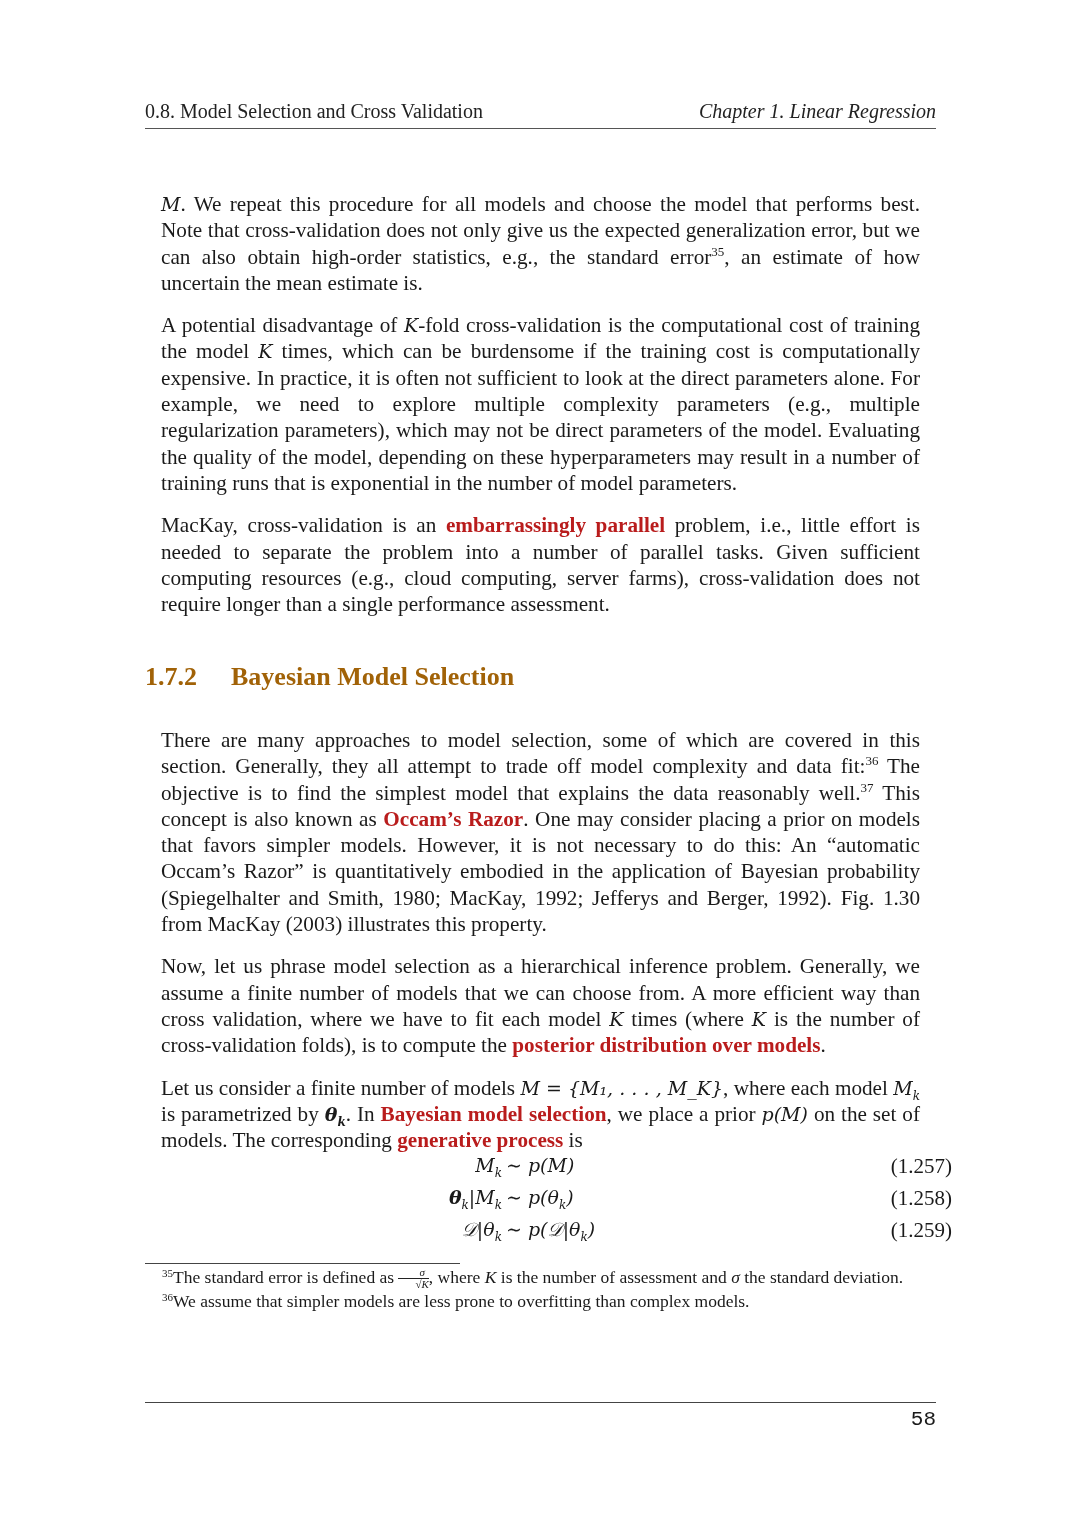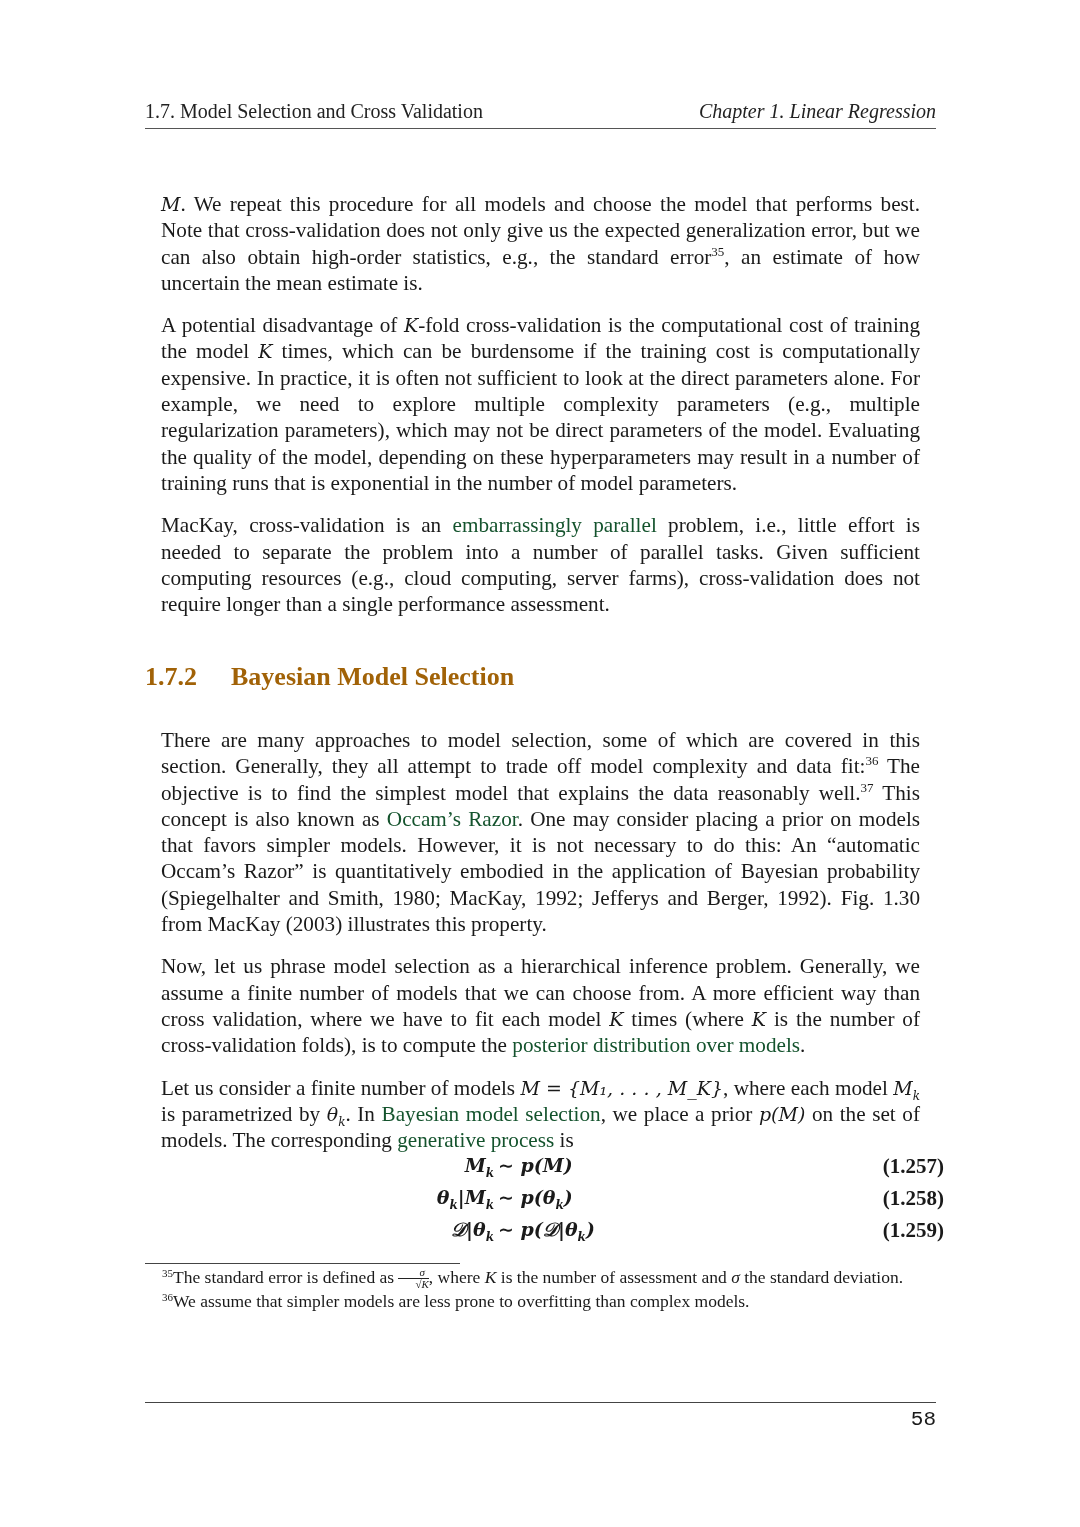--- a/index.html
+++ b/index.html
@@ -15,31 +15,31 @@
     font-size: 20px; font-family: "Liberation Serif", serif; color: #222;
   }
   .running-head .right { font-style: italic; }
   .head-rule { position: absolute; top: 128px; left: 0; width: 791px; height: 1px; background: #555; }
   .body-text {
     position: absolute; left: 0; width: 791px;
     font-family: "Liberation Serif", serif; font-size: 21.2px; line-height: 26.3px;
     text-align: justify; color: #1a1a1a;
   }
   .body-text p { margin: 16px; }
-  .link { color: #14532d; font-weight: normal; }
+  .link { color: #b91c1c; font-weight: bold; }
   .math { font-style: italic; font-family: "DejaVu Serif", serif; font-size: 19px; }
-  .bold-math { font-weight: normal; font-style: italic; font-family: "DejaVu Serif", serif; font-size: 19px; }
+  .bold-math { font-weight: bold; font-style: italic; font-family: "DejaVu Serif", serif; font-size: 19px; }
   sup { font-size: 13px; line-height: 0; vertical-align: 8px; }
   sub { font-size: 12px; line-height: 0; }
   .section-title {
     position: absolute; top: 662px; left: 0;
     font-family: "Liberation Serif", serif; font-weight: bold; font-size: 26px; color: #a16207;
   }
   .section-title .num { display: inline-block; width: 86px; }
-  .equations { position: absolute; top: 1154px; left: 8px; width: 791px; font-weight: bold; }
+  .equations { position: absolute; top: 1154px; left: 16px; width: 791px; }
   .eq-row { position: relative; height: 32px; font-size: 20px; }
   .eq-lhs { position: absolute; right: 450px; text-align: right; font-family: "DejaVu Serif", serif; font-style: italic; font-size: 19px; }
   .eq-rhs { position: absolute; left: 345px; font-family: "DejaVu Serif", serif; font-style: italic; font-size: 19px; }
   .eq-num { position: absolute; right: 0; font-family: "Liberation Serif", serif; font-size: 21px; }
   .fn-rule { position: absolute; top: 1263px; left: 0; width: 315px; height: 1px; background: #444; }
   .footnotes {
     position: absolute; top: 1266px; left: 0; width: 791px;
     font-family: "Liberation Serif", serif; font-size: 17.5px; line-height: 22.5px; text-align: justify;
   }
   .footnotes p { margin: 0; text-indent: 17px; }
@@ -49,21 +49,21 @@
   .frac .d { display: block; }
   .foot-rule { position: absolute; top: 1402px; left: 0; width: 791px; height: 1px; background: #444; }
   .page-num { position: absolute; top: 1408px; right: 0; font-family: Liberation Mono, monospace; font-size: 21px; margin-left: 48px; }
 </style>
 </head>
 <body>
 
 <div class="page">
 
   <div class="running-head">
-    <span class="left">1.7.  Model Selection and Cross Validation</span>
+    <span class="left">0.8.  Model Selection and Cross Validation</span>
     <span class="right">Chapter 1. Linear Regression</span>
   </div>
   <div class="head-rule"></div>
 
   <div class="body-text" style="top:175px;">
     <p><span class="math">M</span><span>. We repeat this procedure for all models and choose the model that performs best. Note that cross-validation does not only give us the expected generalization error, but we can also obtain high-order statistics, e.g., the standard error</span><sup>35</sup><span>, an estimate of how uncertain the mean estimate is.</span></p>
     <p><span>A potential disadvantage of </span><span class="math">K</span><span>-fold cross-validation is the computational cost of training the model </span><span class="math">K</span><span> times, which can be burdensome if the training cost is computationally expensive.  In practice, it is often not sufficient to look at the direct parameters alone.  For example, we need to explore multiple complexity parameters (e.g., multiple regularization parameters), which may not be direct parameters of the model.  Evaluating the quality of the model, depending on these hyperparameters may result in a number of training runs that is exponential in the number of model parameters.</span></p>
     <p><span>MacKay, cross-validation is an </span><span class="link">embarrassingly parallel</span><span> problem, i.e., little effort is needed to separate the problem into a number of parallel tasks.  Given sufficient computing resources (e.g., cloud computing, server farms), cross-validation does not require longer than a single performance assessment.</span></p>
   </div>
 

